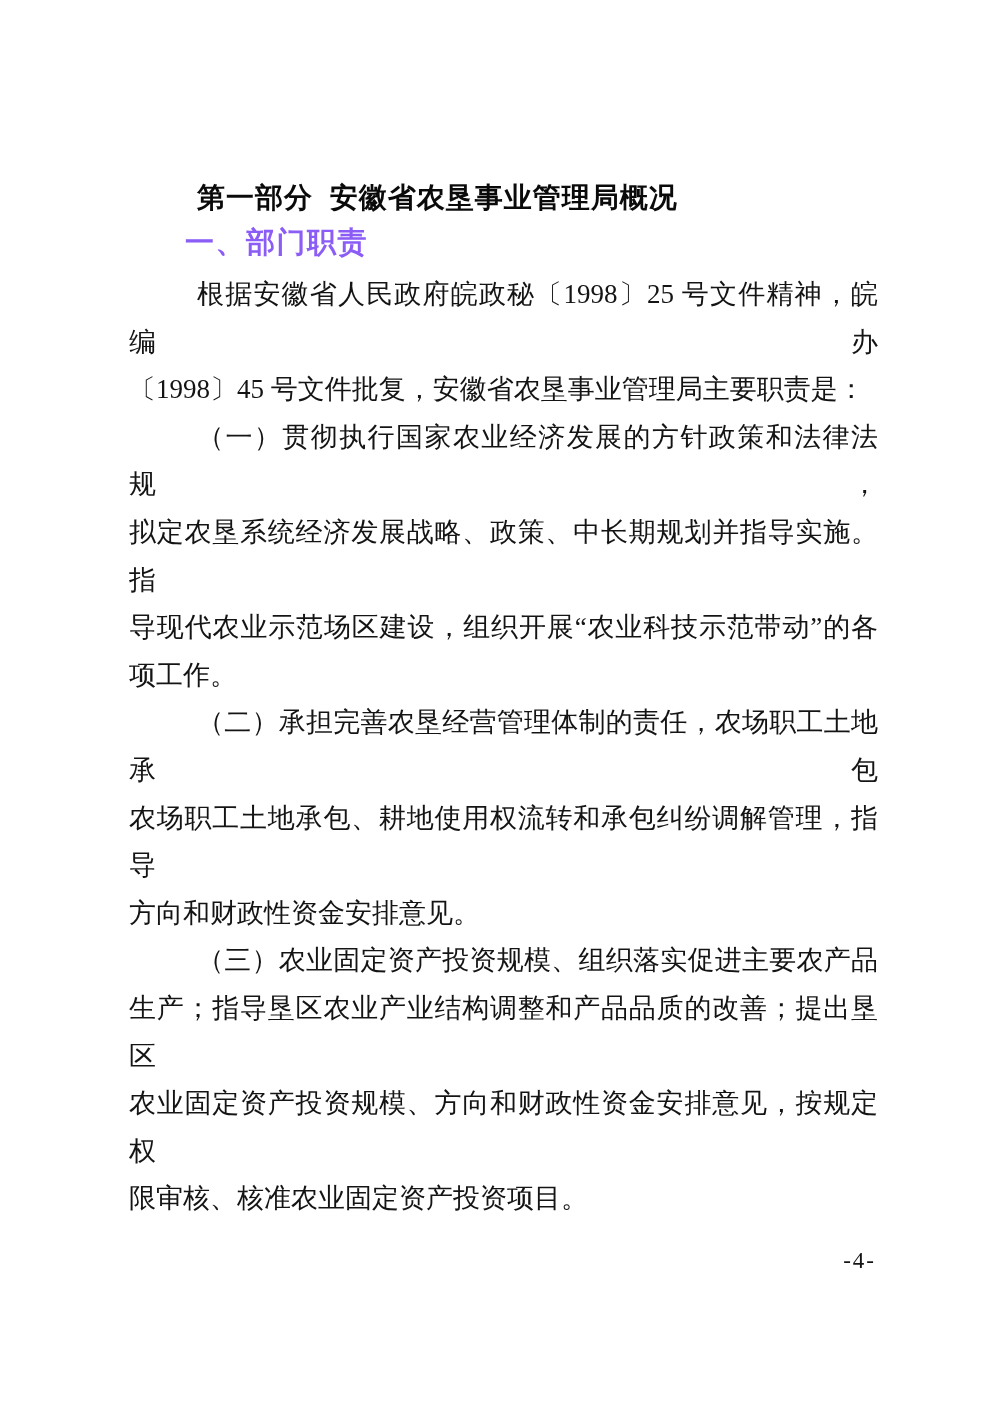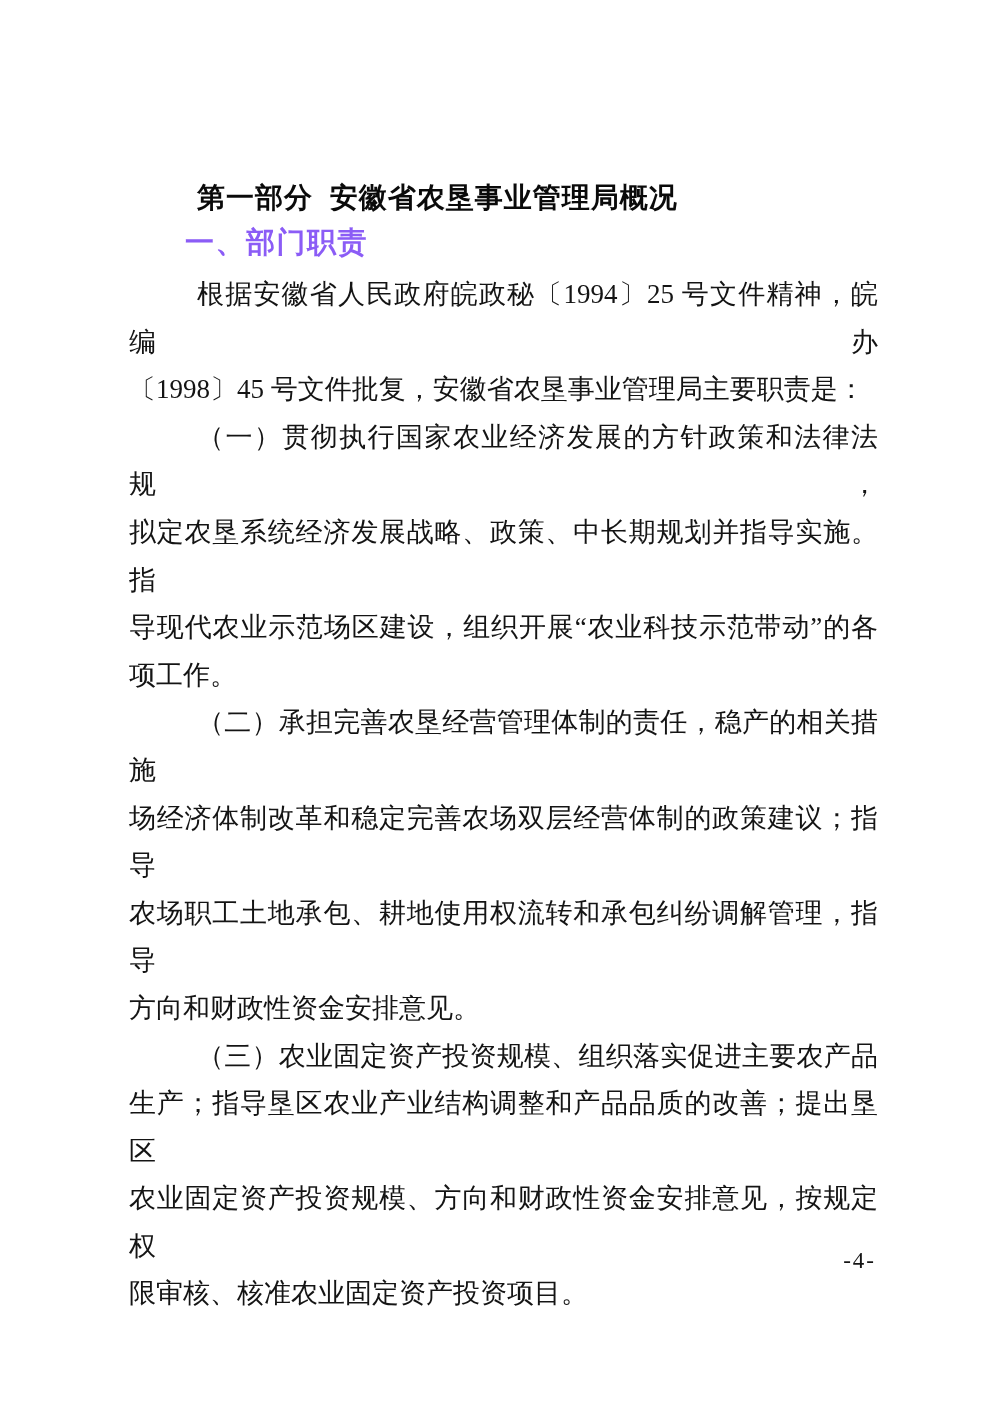--- a/index.html
+++ b/index.html
@@ -70,34 +70,33 @@
 <div class="page">
   <div class="text-block">
 
     <h1 class="sec-heading">第一部分 安徽省农垦事业管理局概况</h1>
 
     <h2 class="sub-heading">一、部门职责</h2>
 
     <div class="content">
 
       <div class="para">
-        <div class="line first fill">根据安徽省人民政府皖政秘〔1994〕25 号文件精神，皖编办</div>
+        <div class="line first fill">根据安徽省人民政府皖政秘〔1998〕25 号文件精神，皖编办</div>
         <div class="line end">〔1998〕45 号文件批复，安徽省农垦事业管理局主要职责是：</div>
       </div>
 
       <div class="para">
         <div class="line first fill">（一）贯彻执行国家农业经济发展的方针政策和法律法规，</div>
         <div class="line fill">拟定农垦系统经济发展战略、政策、中长期规划并指导实施。指</div>
         <div class="line fill">导现代农业示范场区建设，组织开展“农业科技示范带动”的各</div>
         <div class="line end">项工作。</div>
       </div>
 
       <div class="para">
-        <div class="line first fill">（二）承担完善农垦经营管理体制的责任，稳产的相关措施</div>
-        <div class="line fill">场经济体制改革和稳定完善农场双层经营体制的政策建议；指导</div>
+        <div class="line first fill">（二）承担完善农垦经营管理体制的责任，农场职工土地承包</div>
         <div class="line fill">农场职工土地承包、耕地使用权流转和承包纠纷调解管理，指导</div>
         <div class="line end">方向和财政性资金安排意见。</div>
       </div>
 
       <div class="para">
         <div class="line first fill">（三）农业固定资产投资规模、组织落实促进主要农产品</div>
         <div class="line fill">生产；指导垦区农业产业结构调整和产品品质的改善；提出垦区</div>
         <div class="line fill">农业固定资产投资规模、方向和财政性资金安排意见，按规定权</div>
         <div class="line end">限审核、核准农业固定资产投资项目。</div>
       </div>

